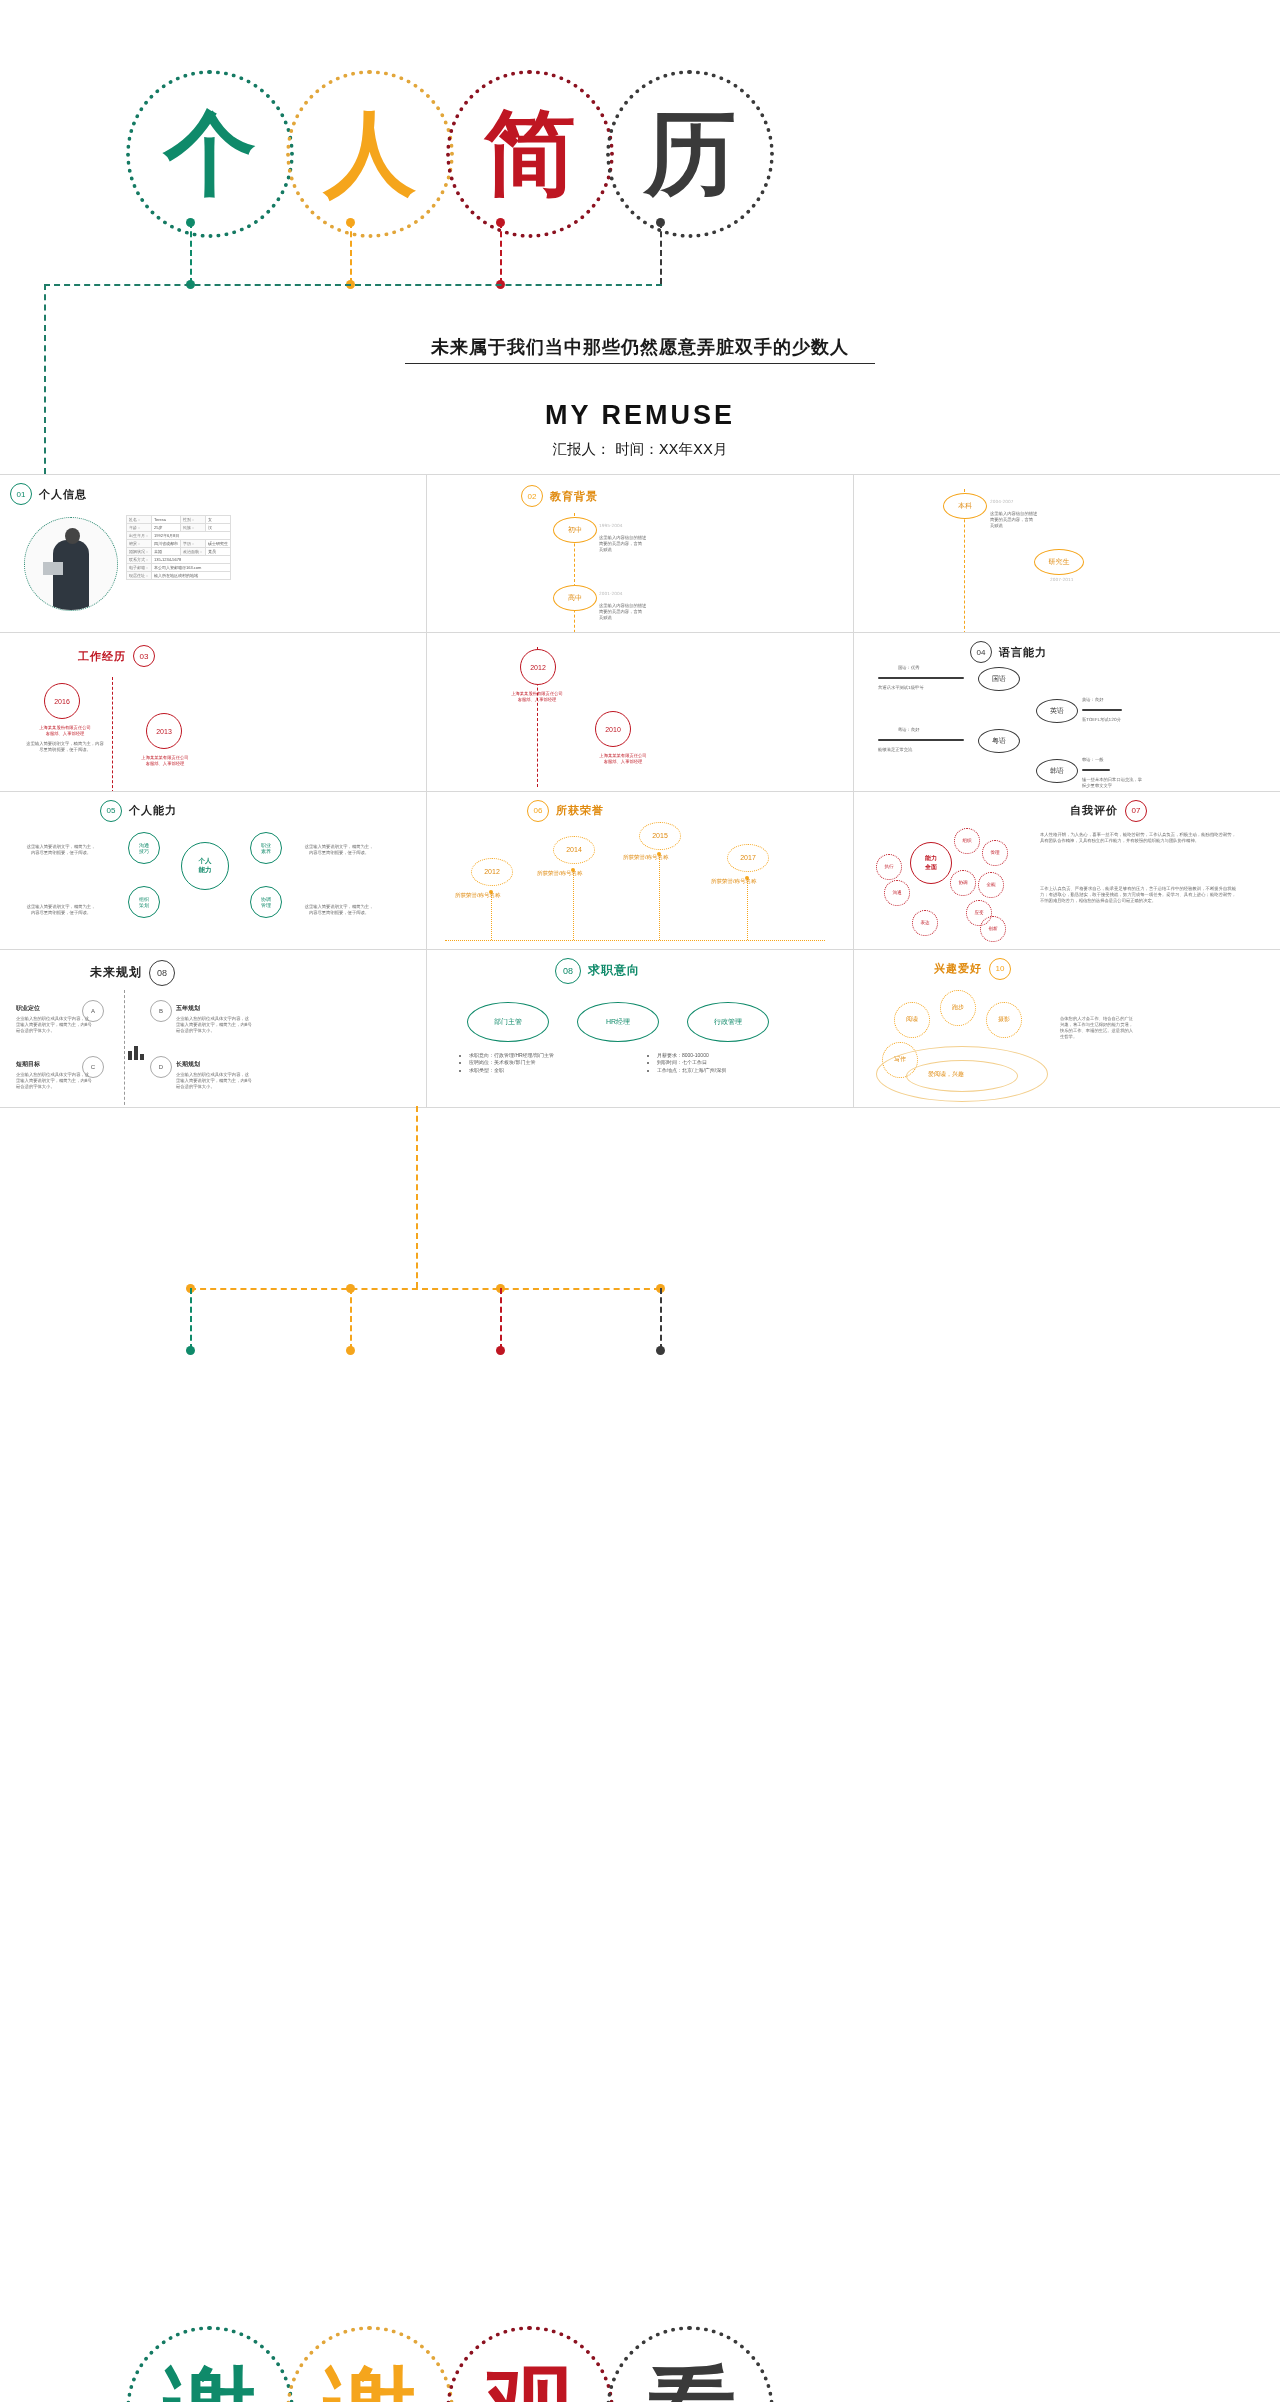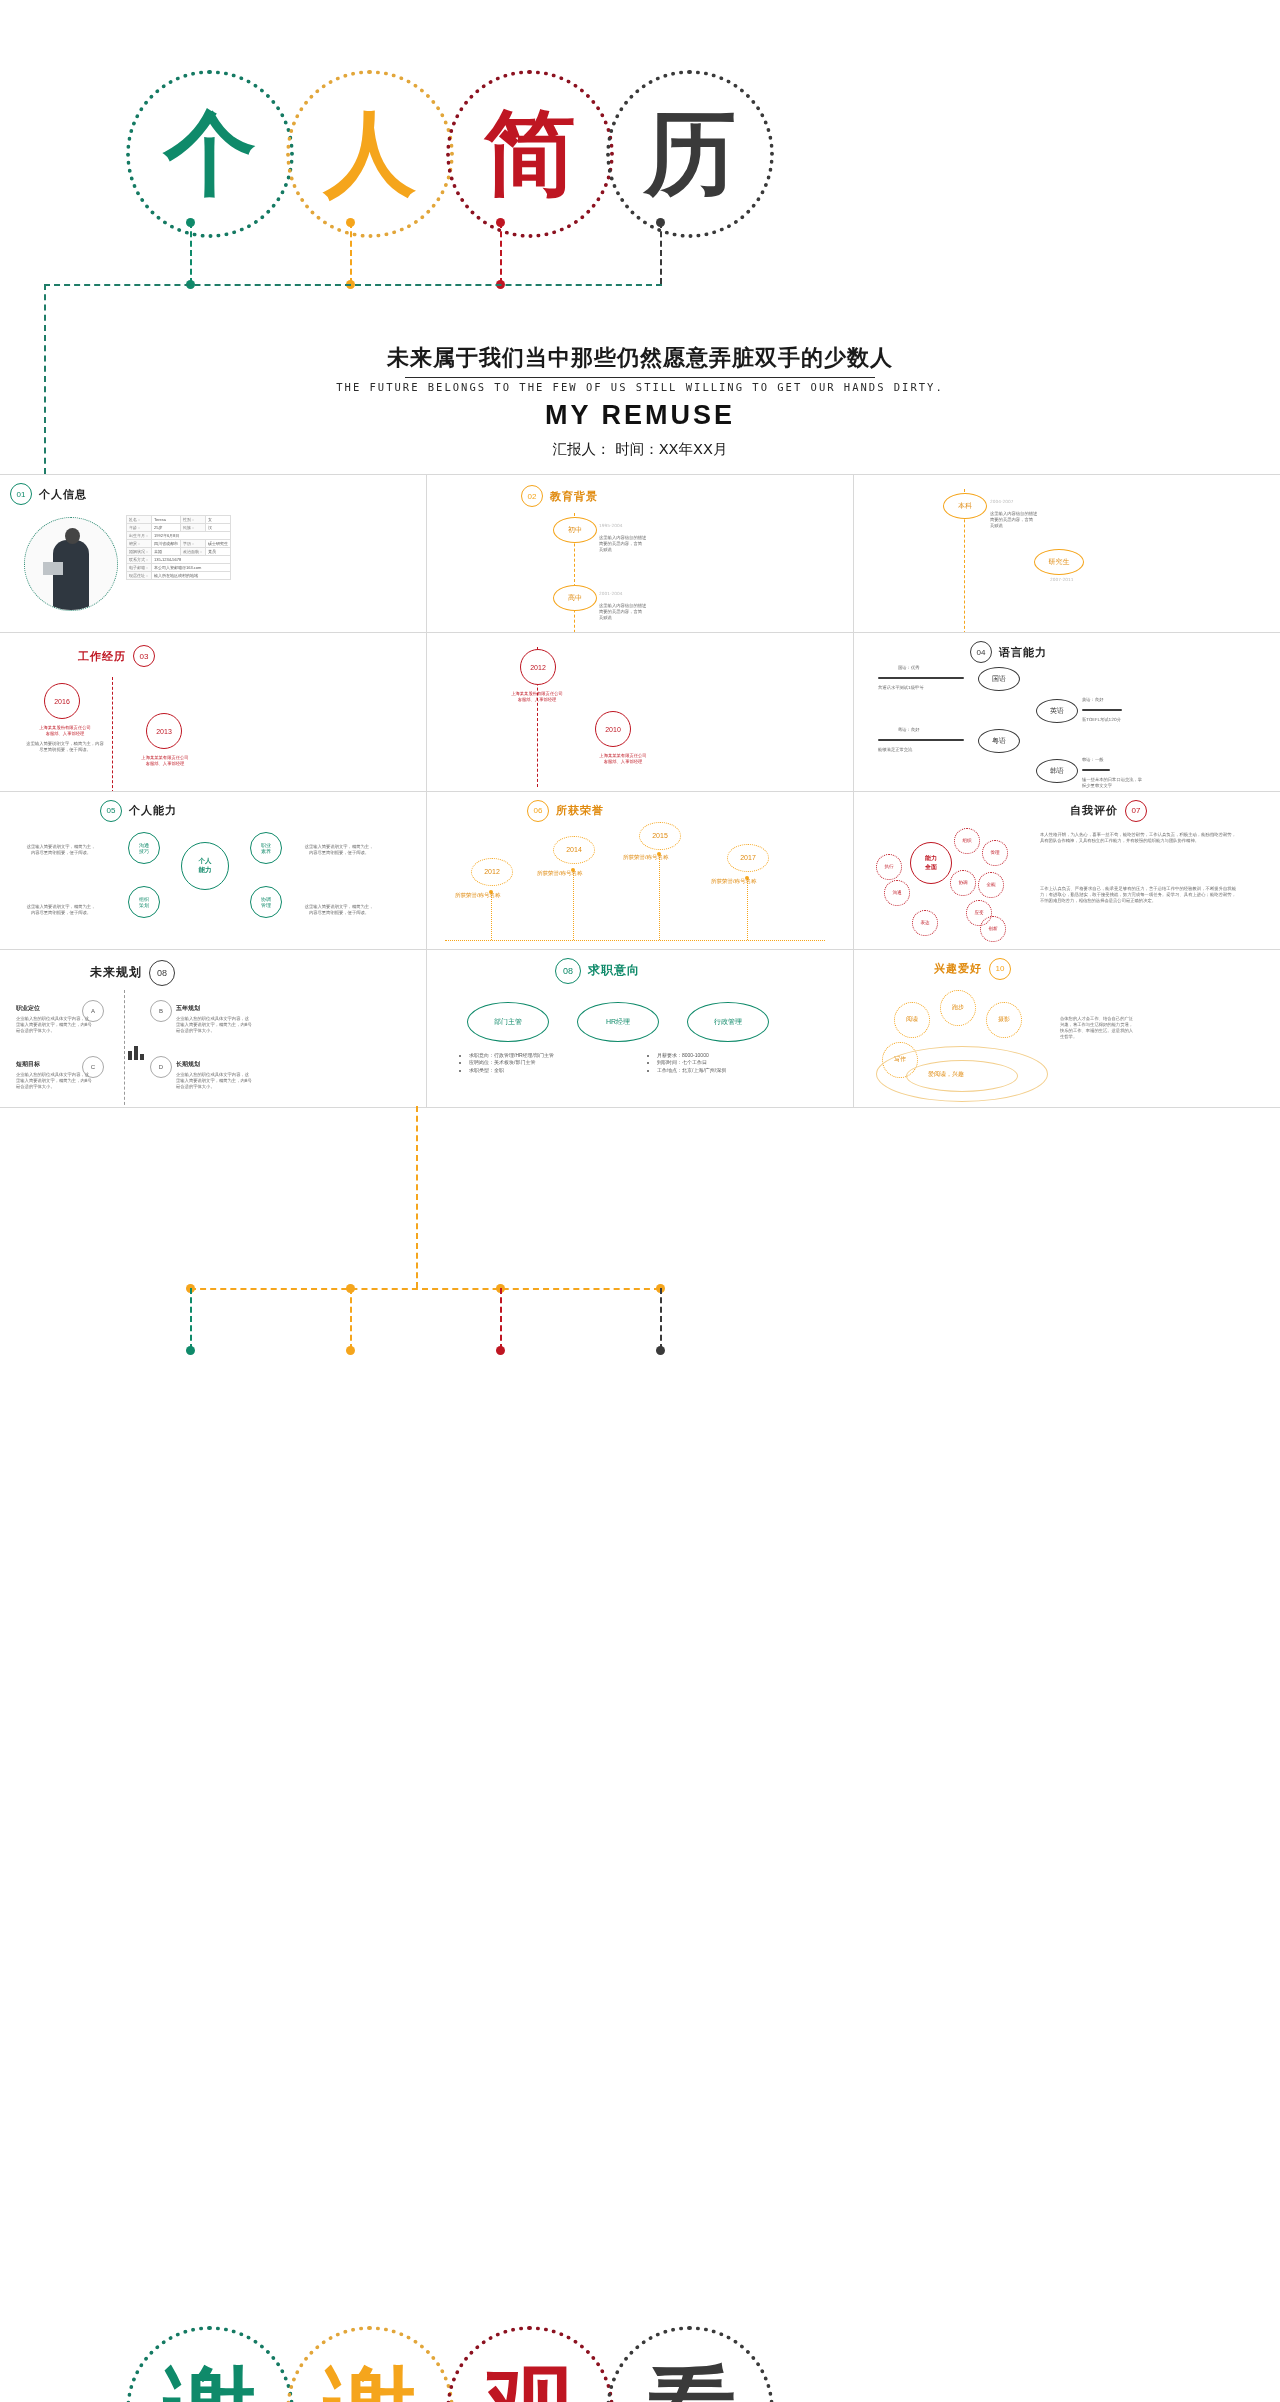--- a/index.html
+++ b/index.html
@@ -11,21 +11,21 @@
   .bigcircle{position:absolute;width:160px;height:160px;border-radius:50%;
     display:flex;align-items:center;justify-content:center;}
   .bigcircle .glyph{font-size:92px;line-height:1;font-weight:700;font-family:"DejaVu Sans",sans-serif;}
   .dotted-ring{border:4px dotted currentColor;border-radius:50%;}
 
   .vline{position:absolute;width:0;border-left:2px dashed currentColor;}
   .hline{position:absolute;height:0;border-top:2px dashed currentColor;}
   .node{position:absolute;width:9px;height:9px;border-radius:50%;background:currentColor;margin-left:-4px;margin-top:-4px;}
 
   .slogan{position:absolute;left:0;width:1280px;text-align:center;}
-  .slogan-cn{font-size:22px;font-weight:700;color:#1a1a1a;letter-spacing:1px;font-family:"DejaVu Sans",sans-serif;margin-top:8px;}
+  .slogan-cn{font-size:18px;font-weight:700;color:#1a1a1a;letter-spacing:1px;font-family:"DejaVu Sans",sans-serif;}
   .slogan-rule{width:470px;height:1px;background:#2b2b2b;margin:4px auto 3px auto;}
   .slogan-en{font-size:10.5px;letter-spacing:2.0px;color:#2b2b2b;font-family:"DejaVu Sans Mono",monospace;}
   .maintitle{font-size:27px;font-weight:700;letter-spacing:3px;color:#111;font-family:"Liberation Sans",sans-serif;}
   .byline{font-size:14.5px;color:#1a1a1a;font-family:"DejaVu Sans",sans-serif;}
 
   
   .grid{position:absolute;left:0;top:474px;width:1280px;height:632px;
         display:grid;grid-template-columns:repeat(3,1fr);grid-template-rows:repeat(4,1fr);
         background:#d8d8d8;gap:1px;border-top:1px solid #d8d8d8;border-bottom:1px solid #d8d8d8;}
   .slide{background:#fff;position:relative;overflow:hidden;}
@@ -109,21 +109,20 @@
       <div class="hline" style="left:44px;top:284px;width:618px;"></div>
       <div class="vline" style="left:44px;top:284px;height:190px;"></div>
     </div>
     <div style="color:#3a3a3a;">
       <div class="vline" style="left:660px;top:284px;height:0px;"></div>
     </div>
 
     <div class="slogan" style="top:335px;">
       <div class="slogan-cn">未来属于我们当中那些仍然愿意弄脏双手的少数人</div>
       <div class="slogan-rule"></div>
-      <div class="slogan-en">THE FUTURE BELONGS TO THE FEW OF US STILL WILLING TO GET OUR HANDS DIRTY.</div>
     </div>
     <div class="slogan" style="top:440px;">
       <div class="byline">汇报人：     时间：XX年XX月</div>
     </div>
     <div class="slogan" style="top:400px;">
       <div class="maintitle">MY  REMUSE</div>
     </div>
   </div>
 
   <div class="grid">

